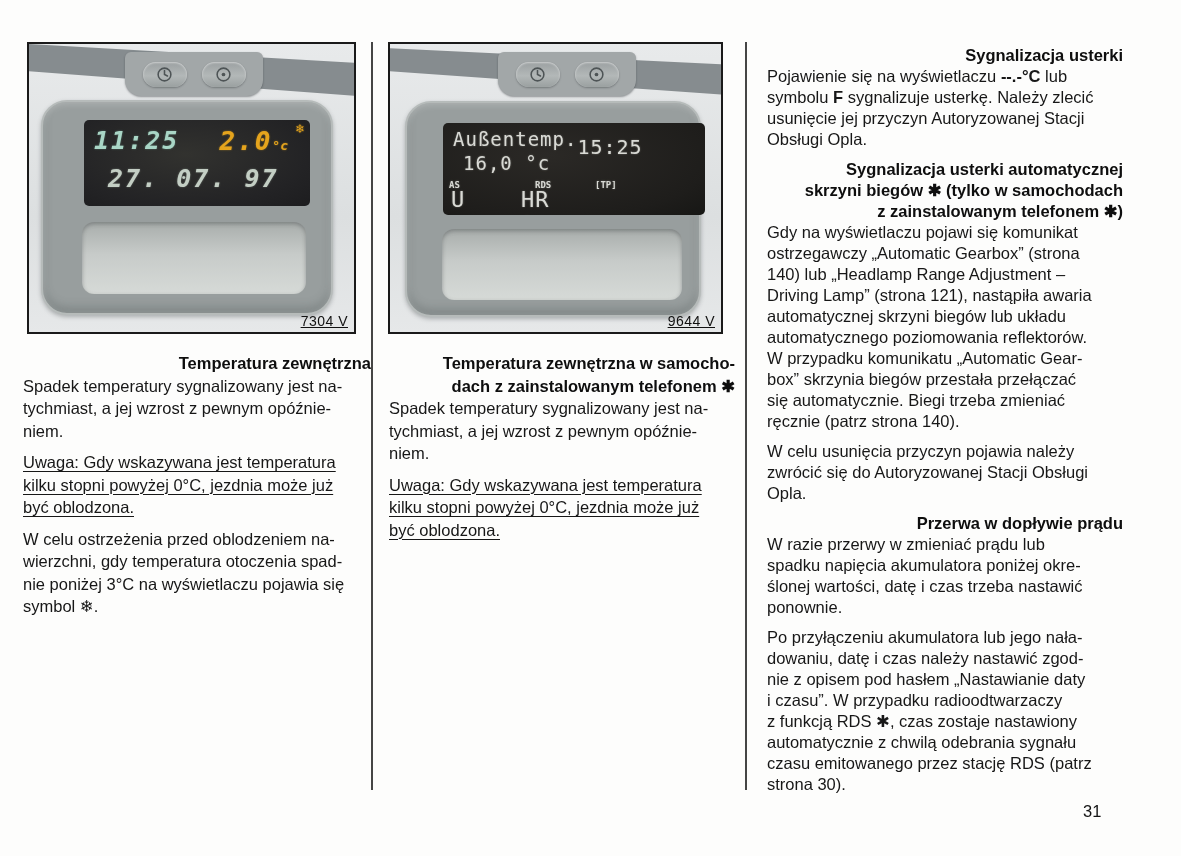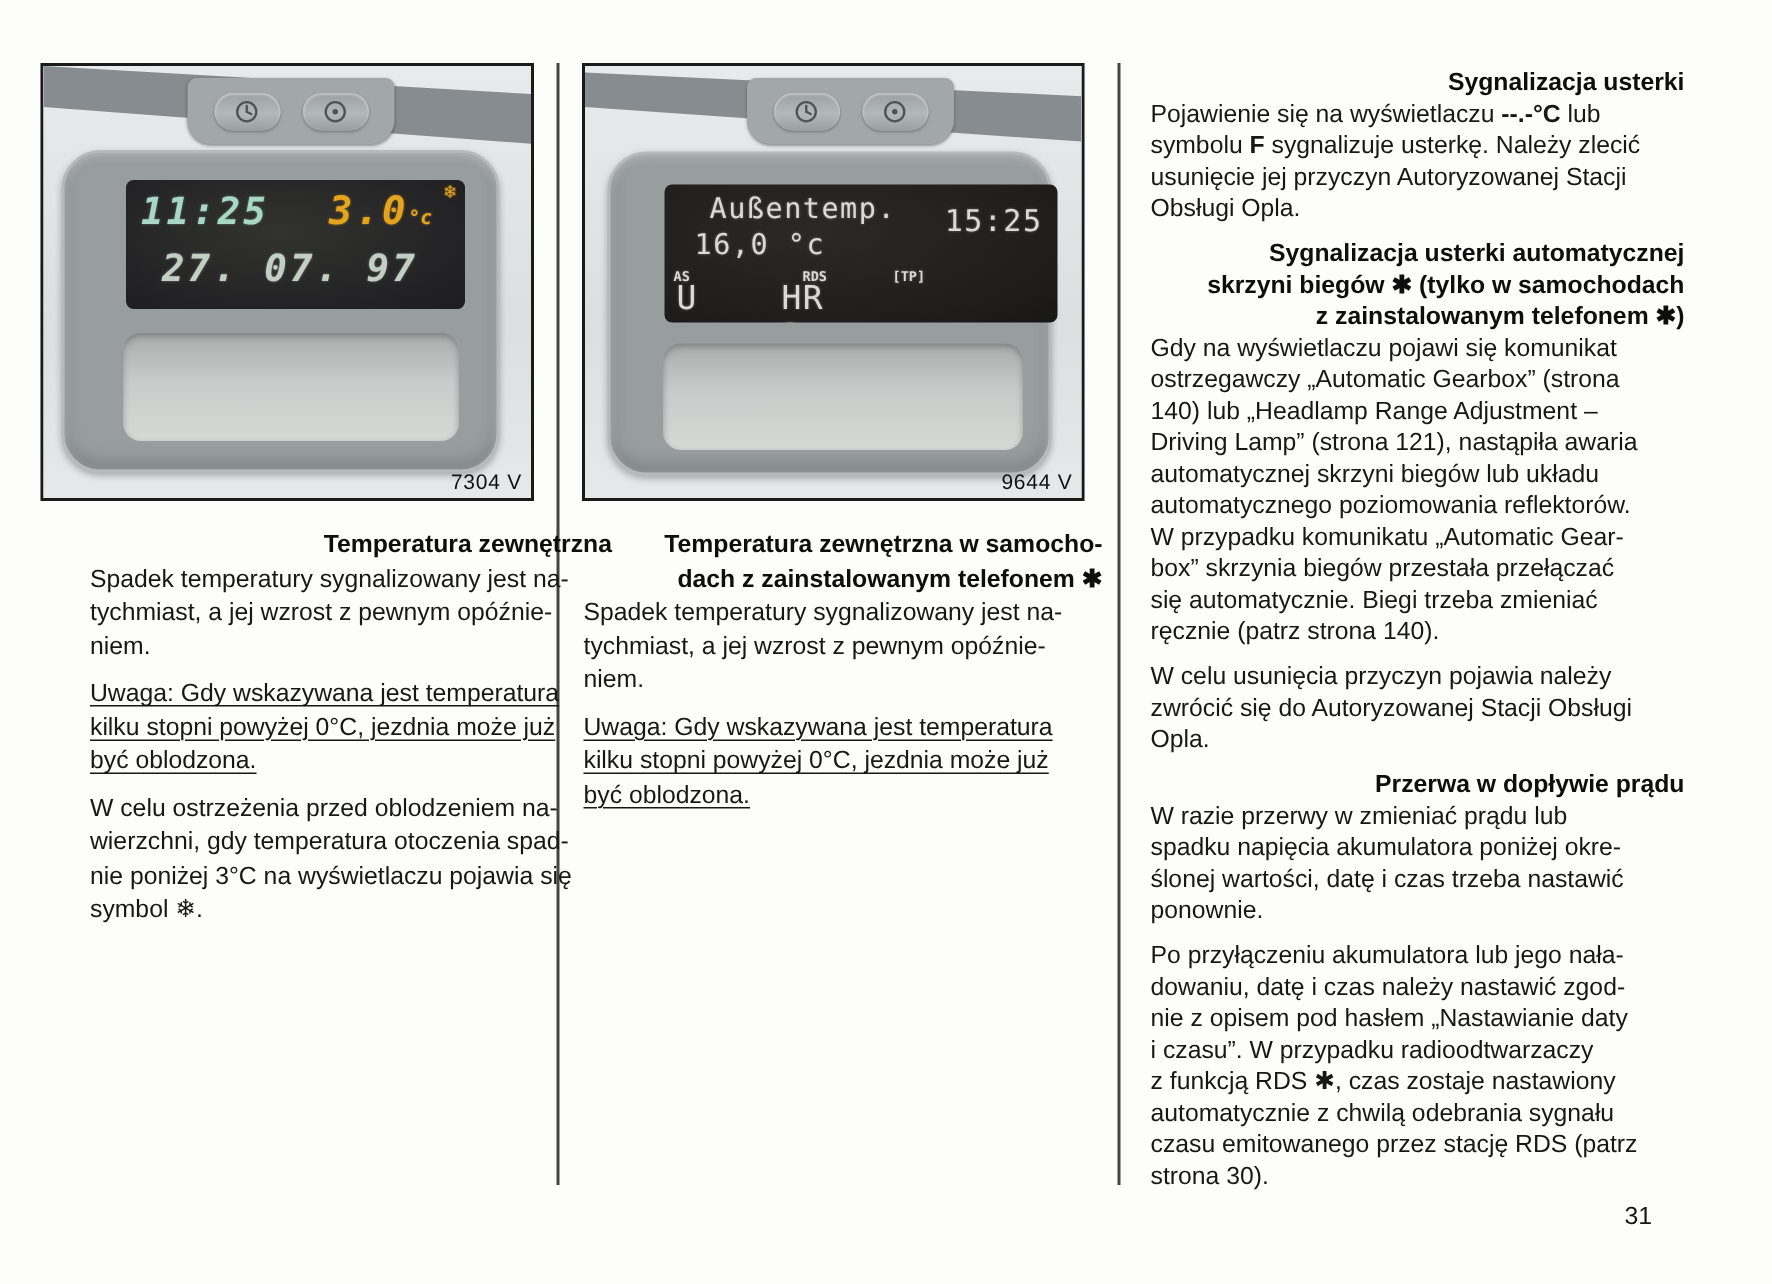--- a/index.html
+++ b/index.html
@@ -28,49 +28,49 @@
     box-shadow:inset 0 2px 6px rgba(255,255,255,.25), inset 0 -6px 10px rgba(60,66,68,.25), 0 2px 4px rgba(60,66,68,.35);}
   .fig1 .main-panel{left:12px;top:56px;width:288px;height:211px;}
   .fig2 .main-panel{left:15px;top:57px;width:292px;height:212px;}
   .screen{position:absolute;border-radius:5px;overflow:hidden;padding-left:16px;}
   .screen1{left:41px;top:18px;width:210px;height:86px;background:radial-gradient(ellipse at 45% 40%,#32322f 0%,#232325 70%,#1d1d1f 100%);}
   .screen2{left:36px;top:20px;width:246px;height:92px;background:radial-gradient(ellipse at 40% 35%,#2b2926 0%,#1e1d1b 75%,#171715 100%);}
   .tray{position:absolute;border-radius:12px;background:linear-gradient(180deg,#a8adab 0%,#c7cbc9 45%,#d6dad7 100%);
     box-shadow:inset 0 2px 4px rgba(70,76,78,.45);}
   .fig1 .tray{left:39px;top:120px;width:224px;height:72px;}
   .fig2 .tray{left:35px;top:126px;width:240px;height:71px;}
-  .caption{position:absolute;right:6px;bottom:3px;font-size:14px;color:#111;letter-spacing:.5px;}
+  .caption{position:absolute;right:6px;bottom:3px;font-size:14px;color:#111;letter-spacing:.5px;text-decoration:underline;}
   
   .lcd{font-family:"DejaVu Sans Mono",monospace;font-weight:bold;font-style:italic;letter-spacing:2px;}
   .s1-row1{position:absolute;left:10px;right:8px;top:6px;display:flex;justify-content:space-between;align-items:flex-start;}
   .time1{color:#a9d6c6;font-size:25px;text-shadow:0 0 2px rgba(140,200,180,.5);}
   .temp-group{position:relative;color:#e5a41d;text-shadow:0 0 2px rgba(230,170,30,.55);padding-right:14px;}
   .temp-val{font-size:26px;}
   .temp-unit{font-size:13px;letter-spacing:0;}
   .snow{position:absolute;right:-2px;top:-5px;font-size:13px;font-style:normal;letter-spacing:0;}
   .s1-row2{position:absolute;left:24px;top:44px;color:#c3cec4;font-size:25px;text-shadow:0 0 2px rgba(190,205,190,.45);}
   .dm{font-family:"DejaVu Sans Mono",monospace;color:#d9dad5;text-shadow:0 0 2px rgba(220,220,210,.4);}
-  .s2-row1{position:absolute;left:10px;right:10px;top:5px;display:flex;justify-content:space-between;margin-left:20px;}
+  .s2-row1{position:absolute;left:10px;right:10px;top:5px;display:flex;}
   .s2-title{font-size:19px;letter-spacing:1px;}
   .s2-time{font-size:20px;margin-top:7px;letter-spacing:1px;}
   .s2-row2{position:absolute;left:20px;top:29px;font-size:19px;letter-spacing:1px;}
   .s2-row3{position:absolute;left:6px;top:57px;width:100%;font-size:9px;font-weight:bold;letter-spacing:0;}
   .s2lab{position:absolute;top:0;}
   .lab-as{left:0;}
   .lab-rds{left:86px;}
   .lab-tp{left:146px;}
   .s2-row4{position:absolute;left:8px;top:64px;font-size:22px;letter-spacing:1px;}
   .station{position:absolute;left:70px;top:0;}
   
   .rule{position:absolute;top:42px;width:1.5px;height:748px;background:#454545;}
   .rule1{left:371px;}
   .rule2{left:745px;}
   
   .col{position:absolute;font-size:16.5px;color:#171717;}
-  .col1{left:23px;top:352px;width:348px;line-height:22.5px;margin-left:37px;}
+  .col1{left:23px;top:352px;width:348px;line-height:22.5px;}
   .col2{left:389px;top:352px;width:346px;line-height:22.5px;}
   .col3{left:767px;top:45px;width:356px;line-height:21px;}
   .col p,.col h3{margin:0 0 9px 0;white-space:pre-line;}
   .col h3{font-size:16.5px;font-weight:bold;margin-bottom:0;color:#0e0e0e;text-align:right;}
   .note{text-decoration:underline;text-underline-offset:3px;text-decoration-thickness:1.2px;}
   .b{font-weight:bold;}
   .pageno{position:absolute;left:1083px;top:802px;font-size:16.5px;color:#141414;}
 </style>
 </head>
 <body>
@@ -89,21 +89,21 @@
         <svg class="icon" width="17" height="17" viewBox="0 0 24 24">
           <circle cx="12" cy="12" r="9" fill="none" stroke="#4e5456" stroke-width="2.2"></circle>
           <circle cx="12" cy="12" r="2.6" fill="#4e5456"></circle>
         </svg>
       </div>
     </div>
     <div class="main-panel">
       <div class="screen screen1">
         <div class="s1-row1">
           <span class="lcd time1">11:25</span>
-          <span class="lcd temp-group"><span class="snow">❄</span><span class="temp-val">3.0</span><span class="temp-unit">°c</span></span>
+          <span class="lcd temp-group"><span class="snow">❄</span><span class="temp-val">2.0</span><span class="temp-unit">°c</span></span>
         </div>
         <div class="lcd s1-row2">27. 07. 97</div>
       </div>
       <div class="tray"></div>
     </div>
     <figcaption class="caption">7304 V</figcaption>
   </div>
 </figure>
 
 <figure class="fig fig2">

